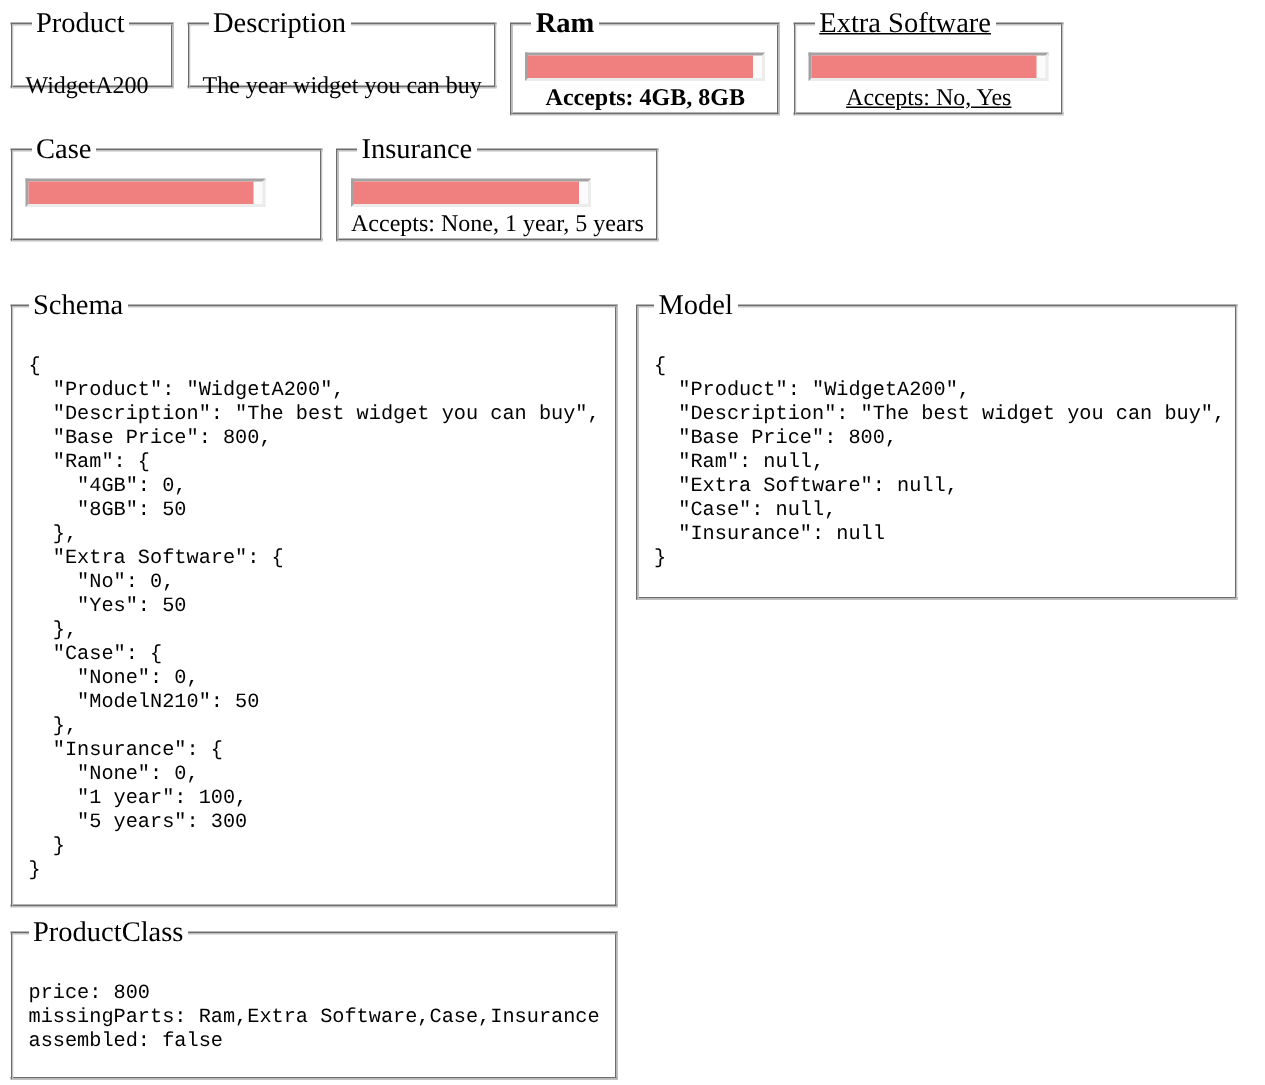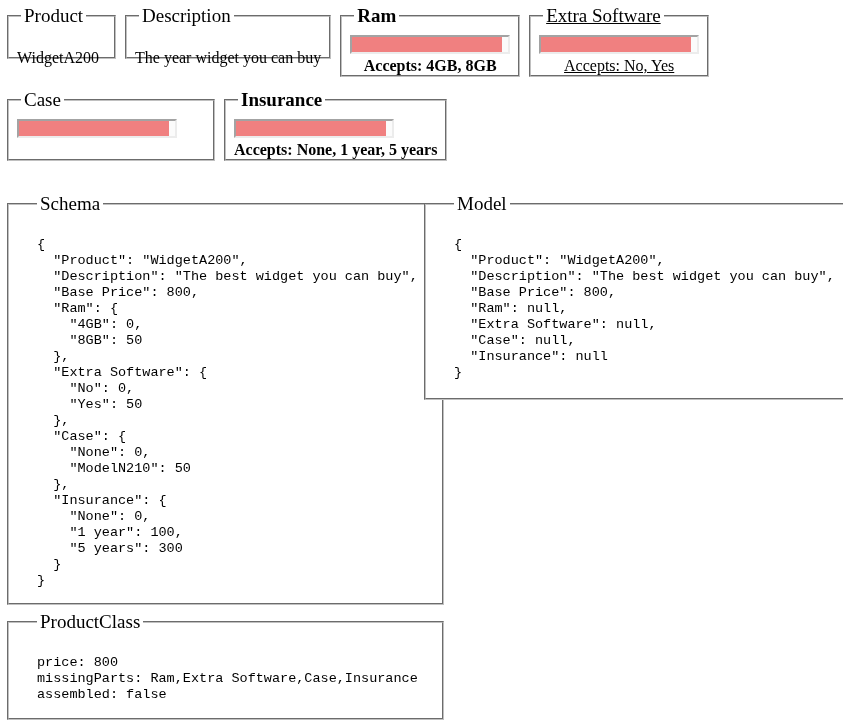--- a/index.html
+++ b/index.html
@@ -35,21 +35,21 @@
     display: inline-block;
     vertical-align: top;
     margin: 0 5px 12px 0;
   }
   #fs-product        { width: 109px; height: 54px; }
   #fs-description    { width: 196px; height: 54px; }
   #fs-base-price     { width: 94px;  height: 54px; }
   #fs-ram            { width: 179px; height: 72px; font-weight: bold; }
   #fs-extra-software { width: 176px; height: 72px; text-decoration: underline; }
   #fs-case           { width: 208px; height: 72px; }
-  #fs-insurance      { width: 211px; height: 72px; font-weight: bold; }
+  #fs-insurance      { width: 211px; height: 72px; }
   .part-value { margin-top: 16px; white-space: nowrap; }
   .accepts    { margin-top: 3px; white-space: nowrap; text-align: center; }
   
   .slot-bar {
     width: 156px;
     height: 15px;
     border: 2px solid;
     border-color: #a3a3a3 #ececec #ececec #a3a3a3;
     background: #fbfbfb;
     margin-top: 2px;
@@ -60,21 +60,21 @@
     background: #f08080;
   }
   
   .lower {
     margin-top: 20px;
     display: flex;
     align-items: flex-start;
   }
   .col-left  { width: 405px; margin-right: 12px; }
   .col-right { width: 400px; }
-  .code-fieldset { padding: 4px 24px; }
+  .code-fieldset { padding: 4px 6px; }
   #fs-schema        { width: 405px; height: 412px; }
   #fs-model         { width: 400px; height: 207px; }
   #fs-product-class { width: 405px; height: 109px; margin-top: 6px; }
   pre.code {
     margin: 18px 0 0 4px;
     font-family: "Liberation Mono", monospace;
     font-size: 13.5px;
     line-height: 16px;
     white-space: pre;
   }

